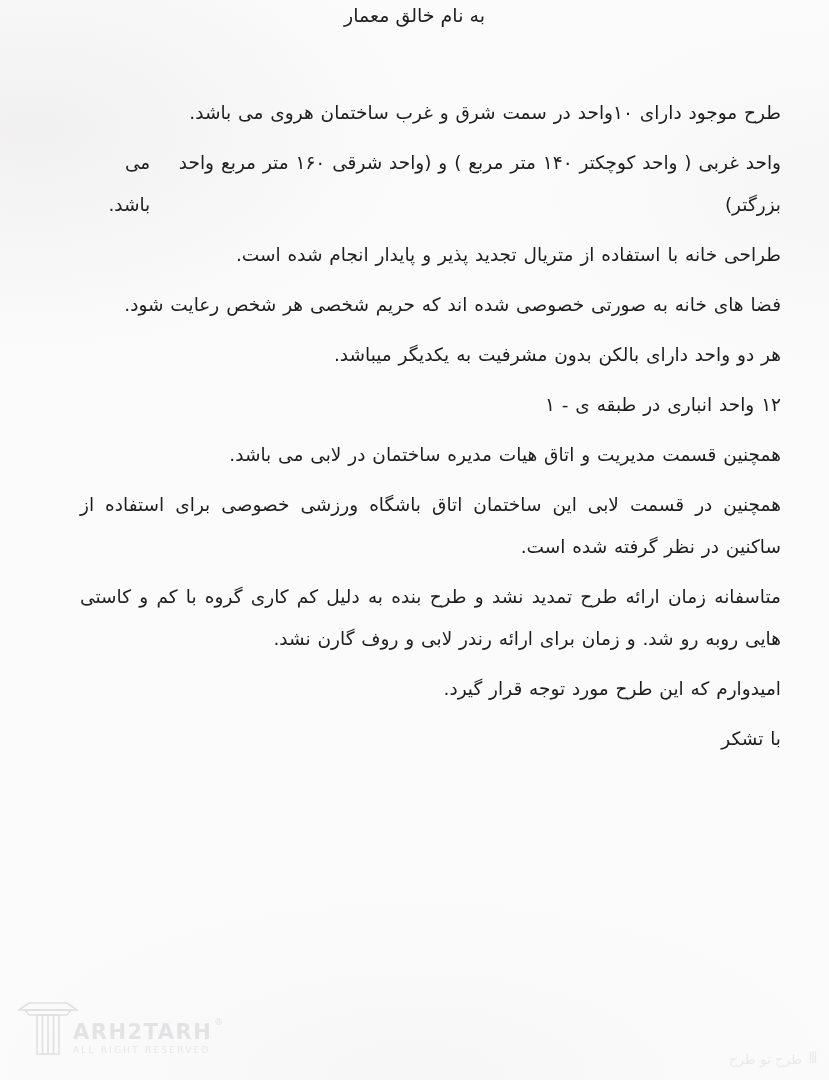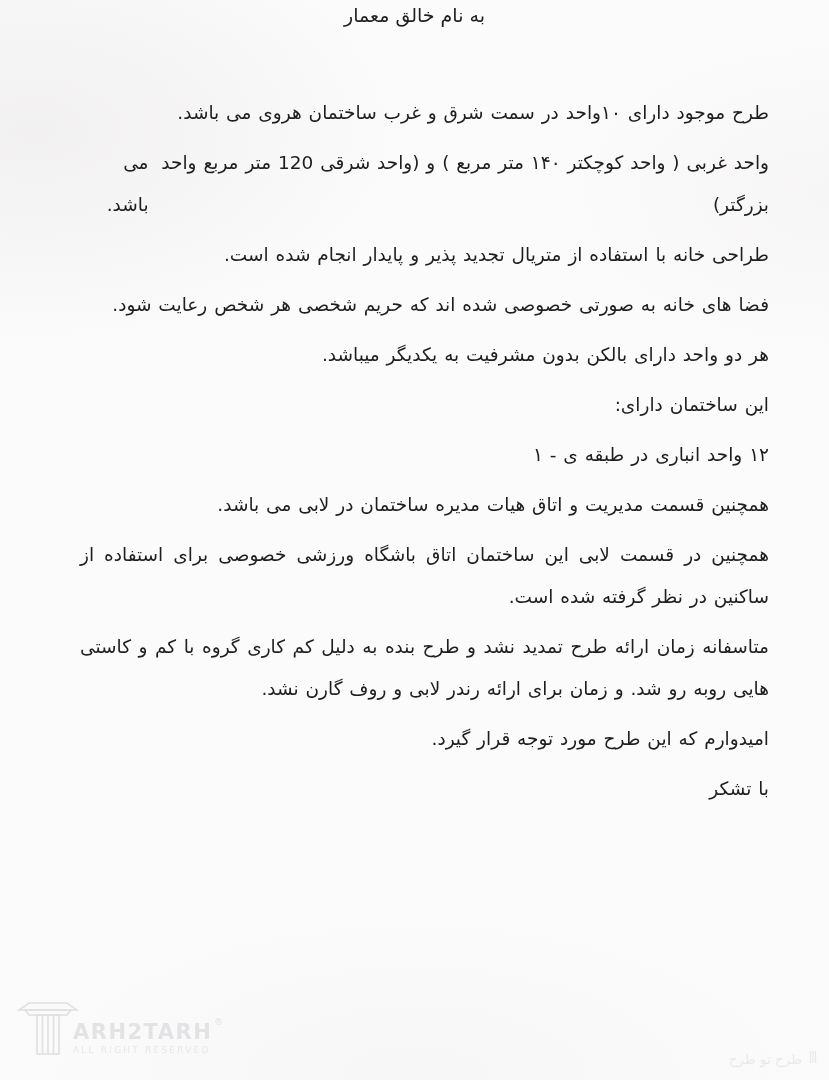--- a/index.html
+++ b/index.html
@@ -24,21 +24,21 @@
     padding-top: 0;
     text-align: center;
     font-size: 19px;
     line-height: 30px;
     font-weight: normal;
     letter-spacing: 0;
   }
 
   .content {
     margin-top: 62px;
-    padding: 0 60px 0 44px;
+    padding: 0 48px 0 44px;
     margin-left: 36px;
   }
 
   .para {
     font-size: 18.5px;
     line-height: 42px;
     margin-bottom: 8px;
     text-align: justify;
     text-justify: inter-word;
     word-spacing: 1px;
@@ -109,28 +109,27 @@
 <body>
 
 <div class="page">
 
   <div class="doc-title">به نام خالق معمار</div>
 
   <div class="content">
     <p class="para">طرح موجود دارای ۱۰واحد در سمت شرق و غرب ساختمان هروی می باشد.</p>
 
     <p class="para split">
-      <span>واحد غربی ( واحد کوچکتر ۱۴۰ متر مربع ) و (واحد شرقی 120 متر مربع واحد بزرگتر)</span>
+      <span>واحد غربی ( واحد کوچکتر ۱۴۰ متر مربع ) و (واحد شرقی ۱۶۰ متر مربع واحد بزرگتر)</span>
       <span>می باشد.</span>
     </p>
 
     <p class="para">طراحی خانه با استفاده از متریال تجدید پذیر و پایدار انجام شده است.</p>
     <p class="para">فضا های خانه به صورتی خصوصی شده اند که حریم شخصی هر شخص رعایت شود.</p>
     <p class="para">هر دو واحد دارای بالکن بدون مشرفیت به یکدیگر میباشد.</p>
-    <p class="para">این ساختمان دارای:</p>
     <p class="para">۱۲ واحد انباری در طبقه ی - ۱</p>
     <p class="para">همچنین قسمت مدیریت و اتاق هیات مدیره ساختمان در لابی می باشد.</p>
     <p class="para">همچنین در قسمت لابی این ساختمان اتاق باشگاه ورزشی خصوصی برای استفاده از ساکنین در نظر گرفته شده است.</p>
     <p class="para">متاسفانه زمان ارائه طرح تمدید نشد و طرح بنده به دلیل کم کاری گروه با کم و کاستی هایی روبه رو شد. و زمان برای ارائه رندر لابی و روف گارن نشد.</p>
     <p class="para">امیدوارم که این طرح مورد توجه قرار گیرد.</p>
     <p class="para">با تشکر</p>
   </div>
 
   <div class="wm-left">
     <span>

